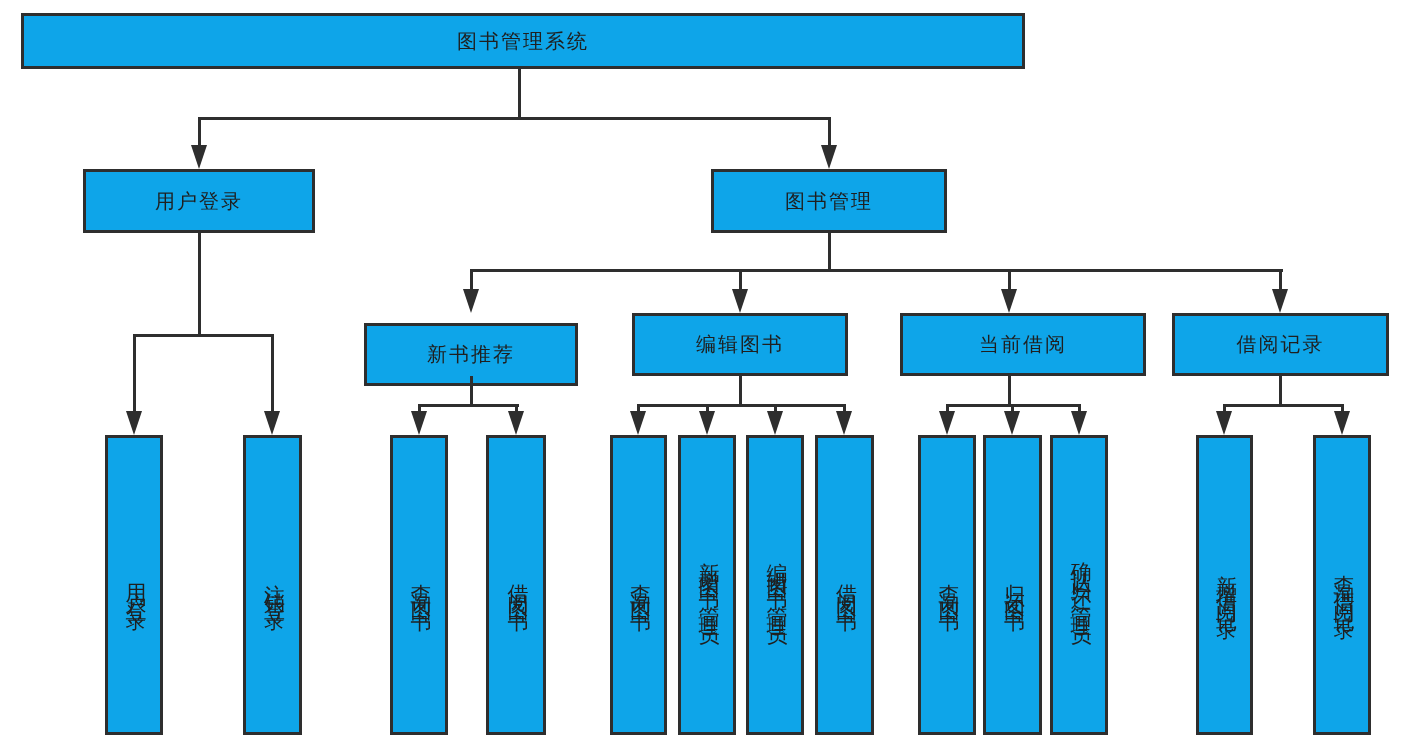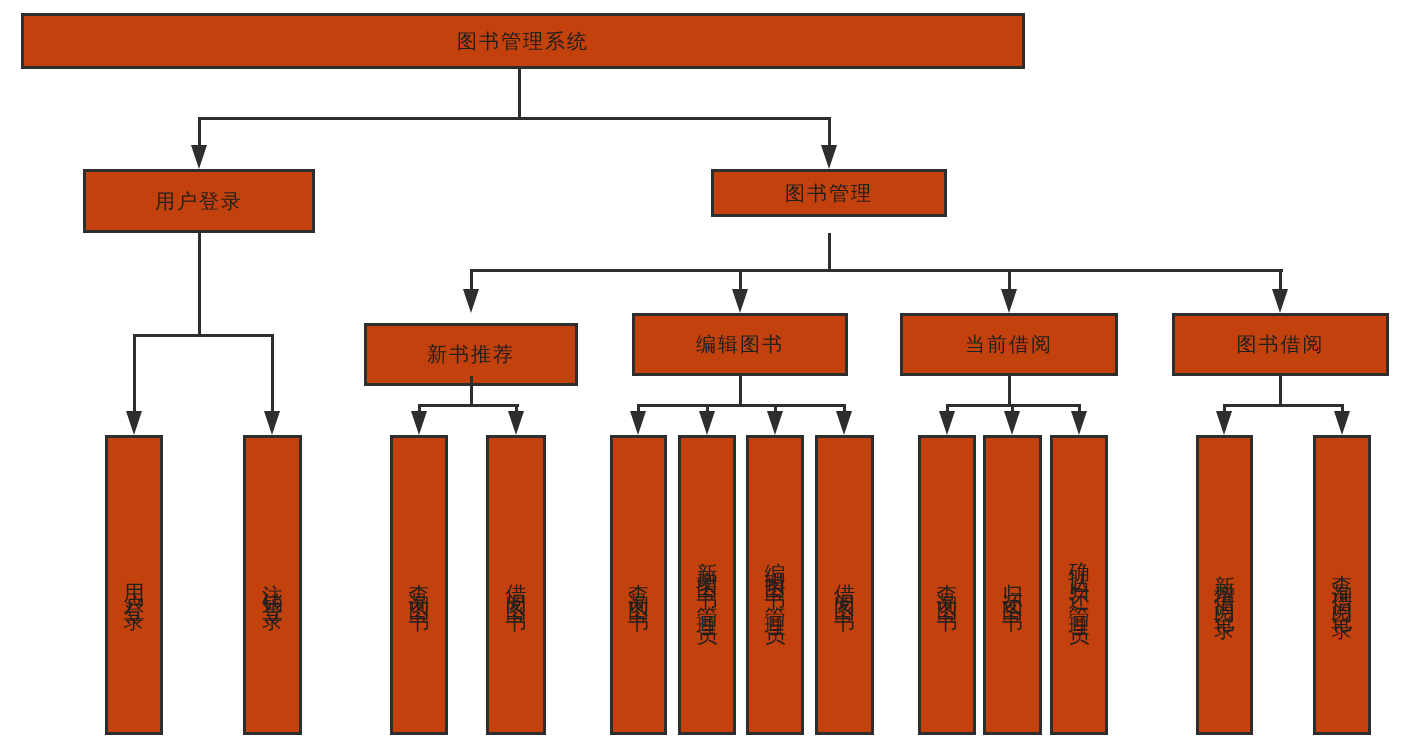--- a/index.html
+++ b/index.html
@@ -14,29 +14,30 @@
     background: var(--background);
     font-family: "Liberation Sans", "DejaVu Sans", sans-serif;
     overflow: hidden;
   }
   #diagram {
     position: relative;
     width: 1405px; height: 747px;
   }
   .box {
     position: absolute;
-    background: #c2410c;
+    background: #0ea5e9;
     border: 3px solid var(--line);
     color: var(--text);
     display: flex;
     align-items: center;
     justify-content: center;
     font-size: 20px;
     letter-spacing: 2px;
     white-space: nowrap;
+    font-family: Liberation Mono, monospace;
   }
   .box.leaf {
     writing-mode: vertical-rl;
     font-size: 21px;
     letter-spacing: 9px;
     white-space: normal;
   }
   .vl { position: absolute; width: 3px; background: var(--line); }
   .hl { position: absolute; height: 3px; background: var(--line); }
   .ah {
@@ -56,26 +57,26 @@
   }
 </style>
 </head>
 <body>
 
 <div id="diagram">
 
   <div class="box" style="left:21px;top:13px;width:1004px;height:56px">图书管理系统</div>
 
   <div class="box" style="left:83px;top:169px;width:232px;height:64px">用户登录</div>
-  <div class="box" style="left:711px;top:169px;width:236px;height:48px">图书管理</div>
+  <div class="box" style="left:711px;top:169px;width:236px;height:64px">图书管理</div>
 
   <div class="box" style="left:364px;top:323px;width:214px;height:63px">新书推荐</div>
   <div class="box" style="left:632px;top:313px;width:216px;height:63px">编辑图书</div>
-  <div class="box" style="left:900px;top:313px;width:218px;height:63px">当前借阅</div>
-  <div class="box" style="left:1172px;top:313px;width:217px;height:63px">图书借阅</div>
+  <div class="box" style="left:900px;top:313px;width:246px;height:63px">当前借阅</div>
+  <div class="box" style="left:1172px;top:313px;width:217px;height:63px">借阅记录</div>
 
   <div class="box leaf" style="left:105px;top:435px;width:58px;height:300px">用户登录</div>
   <div class="box leaf" style="left:243px;top:435px;width:59px;height:300px">注销登录</div>
 
   <div class="box leaf" style="left:390px;top:435px;width:58px;height:300px">查询图书</div>
   <div class="box leaf" style="left:486px;top:435px;width:60px;height:300px">借阅图书</div>
 
   <div class="box leaf" style="left:610px;top:435px;width:57px;height:300px">查询图书</div>
   <div class="box leaf" style="left:678px;top:435px;width:58px;height:300px">新增图书（管理员）</div>
   <div class="box leaf" style="left:746px;top:435px;width:58px;height:300px">编辑图书（管理员）</div>

